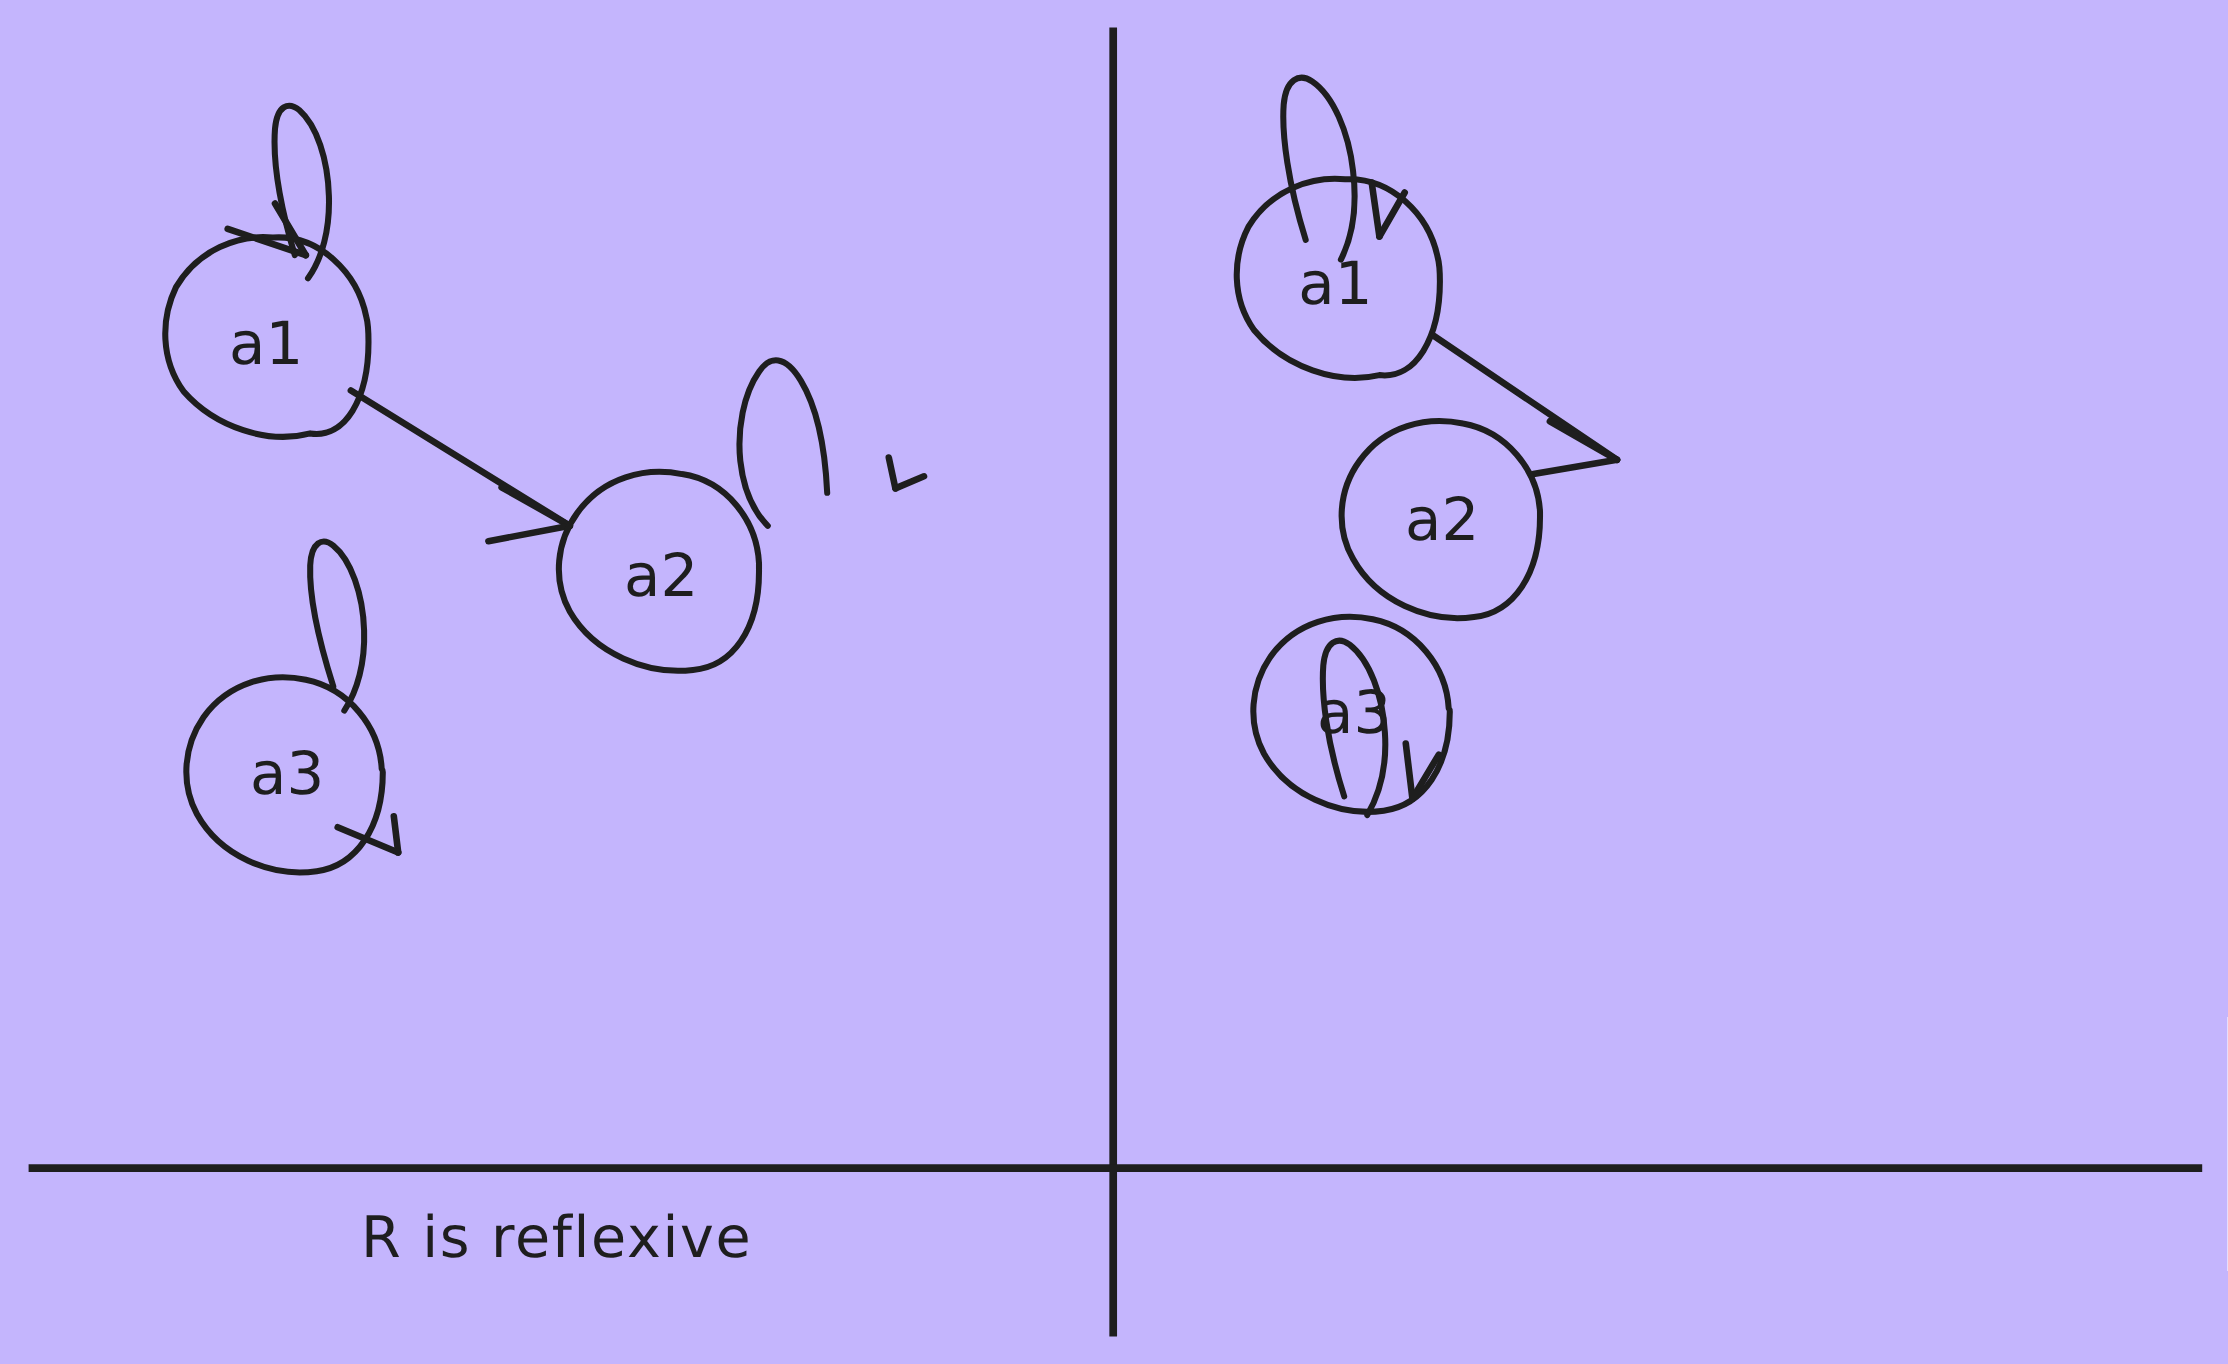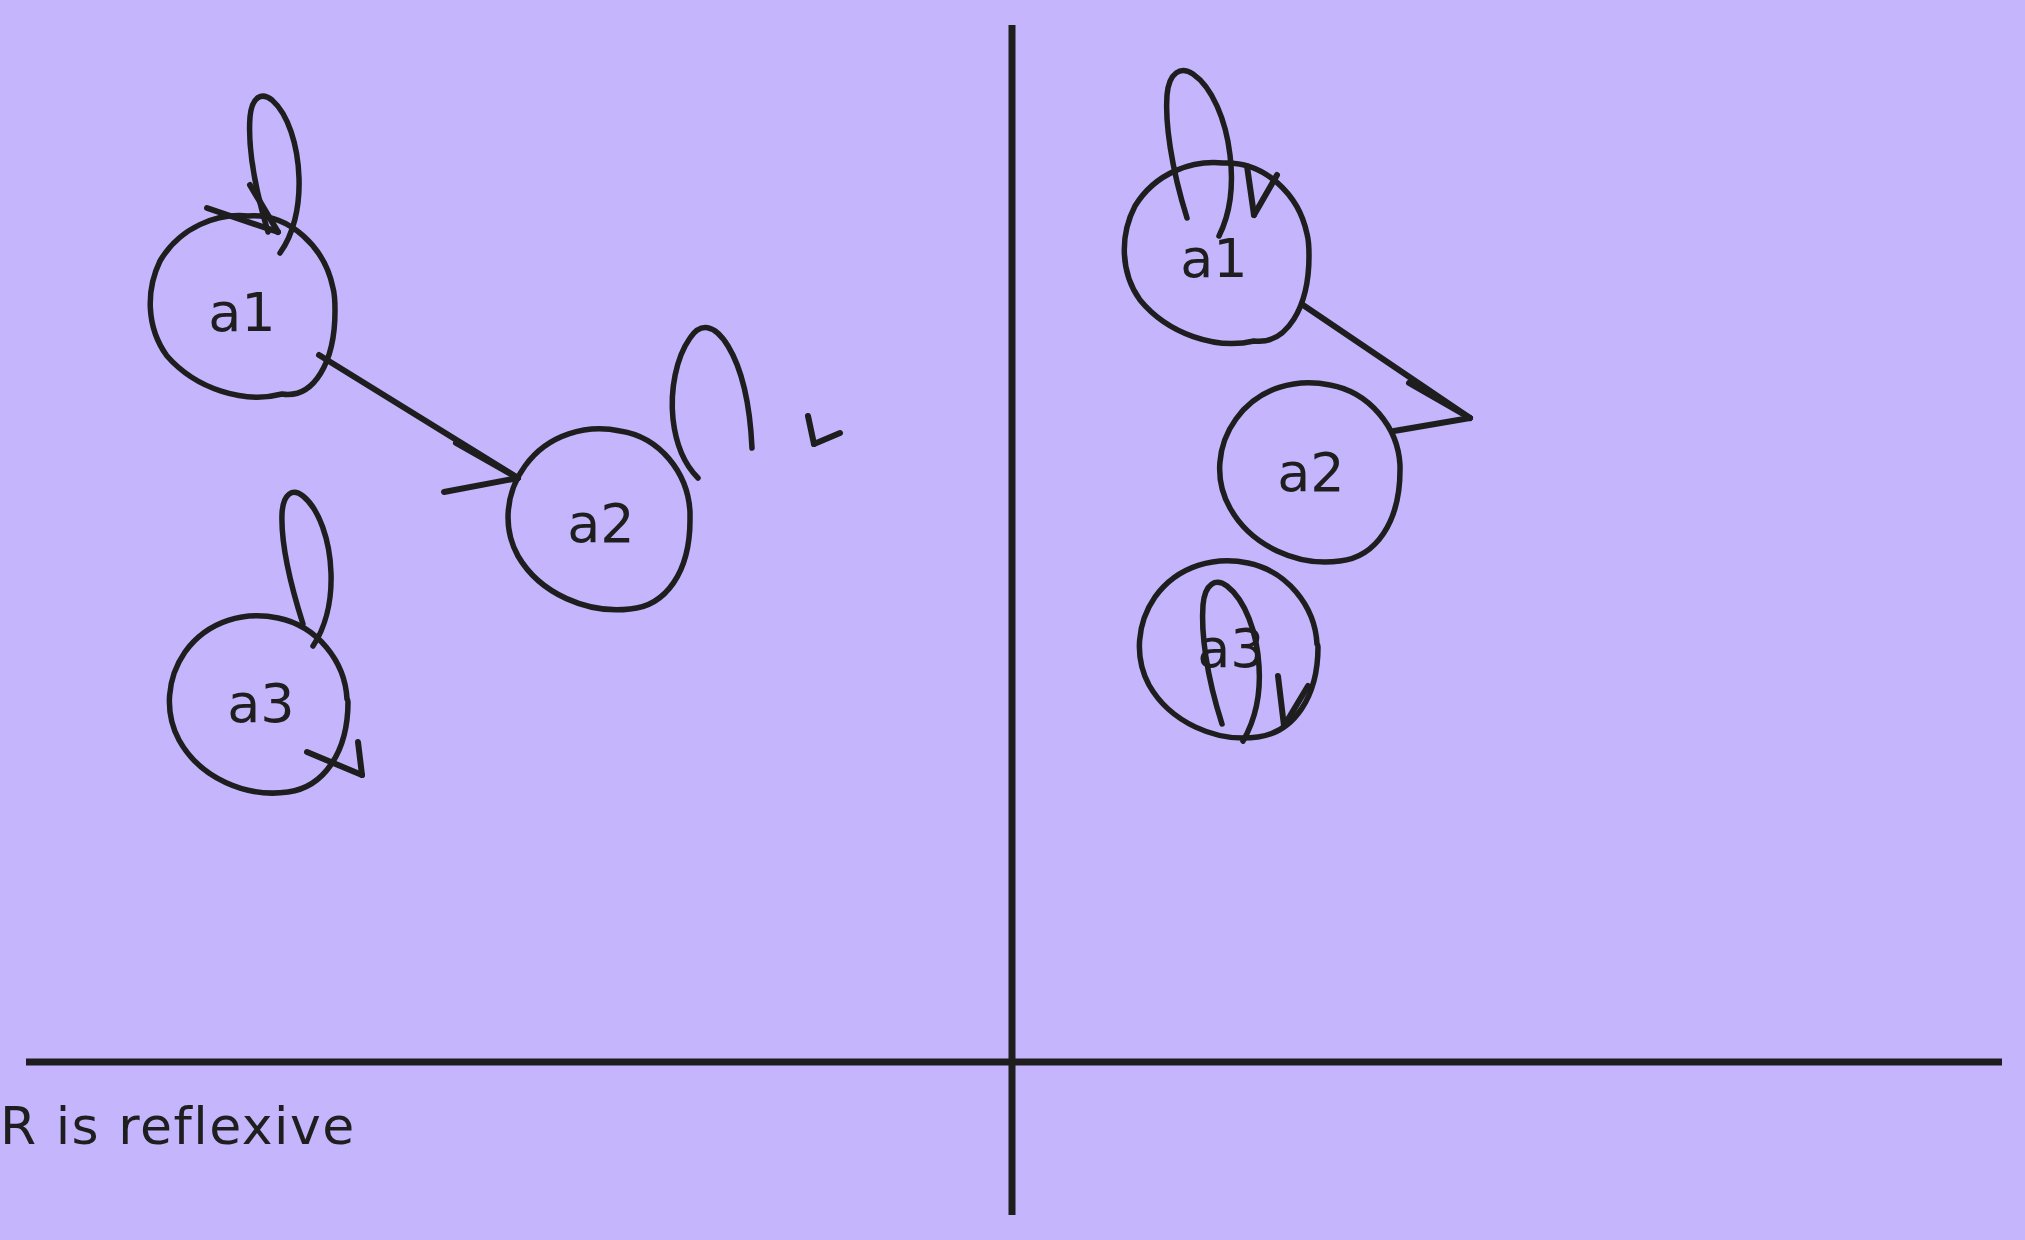--- a/index.html
+++ b/index.html
@@ -18,20 +18,21 @@
   }
   #board {
     position: absolute;
     left: 0;
     top: 0;
     width: 2025px;
     height: 1240px;
   }
   .caption {
     position: absolute;
+    text-align: center;
     color: #1e1e1e;
     font-family: "DejaVu Sans", sans-serif;
     font-size: 52px;
     font-weight: 400;
     letter-spacing: 1.5px;
     white-space: nowrap;
     user-select: none;
   }
   #caption-left {
     left: 0px;

